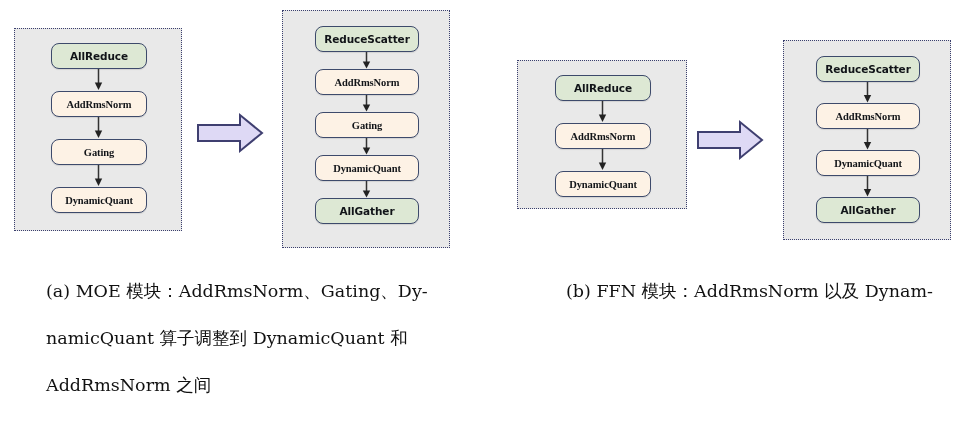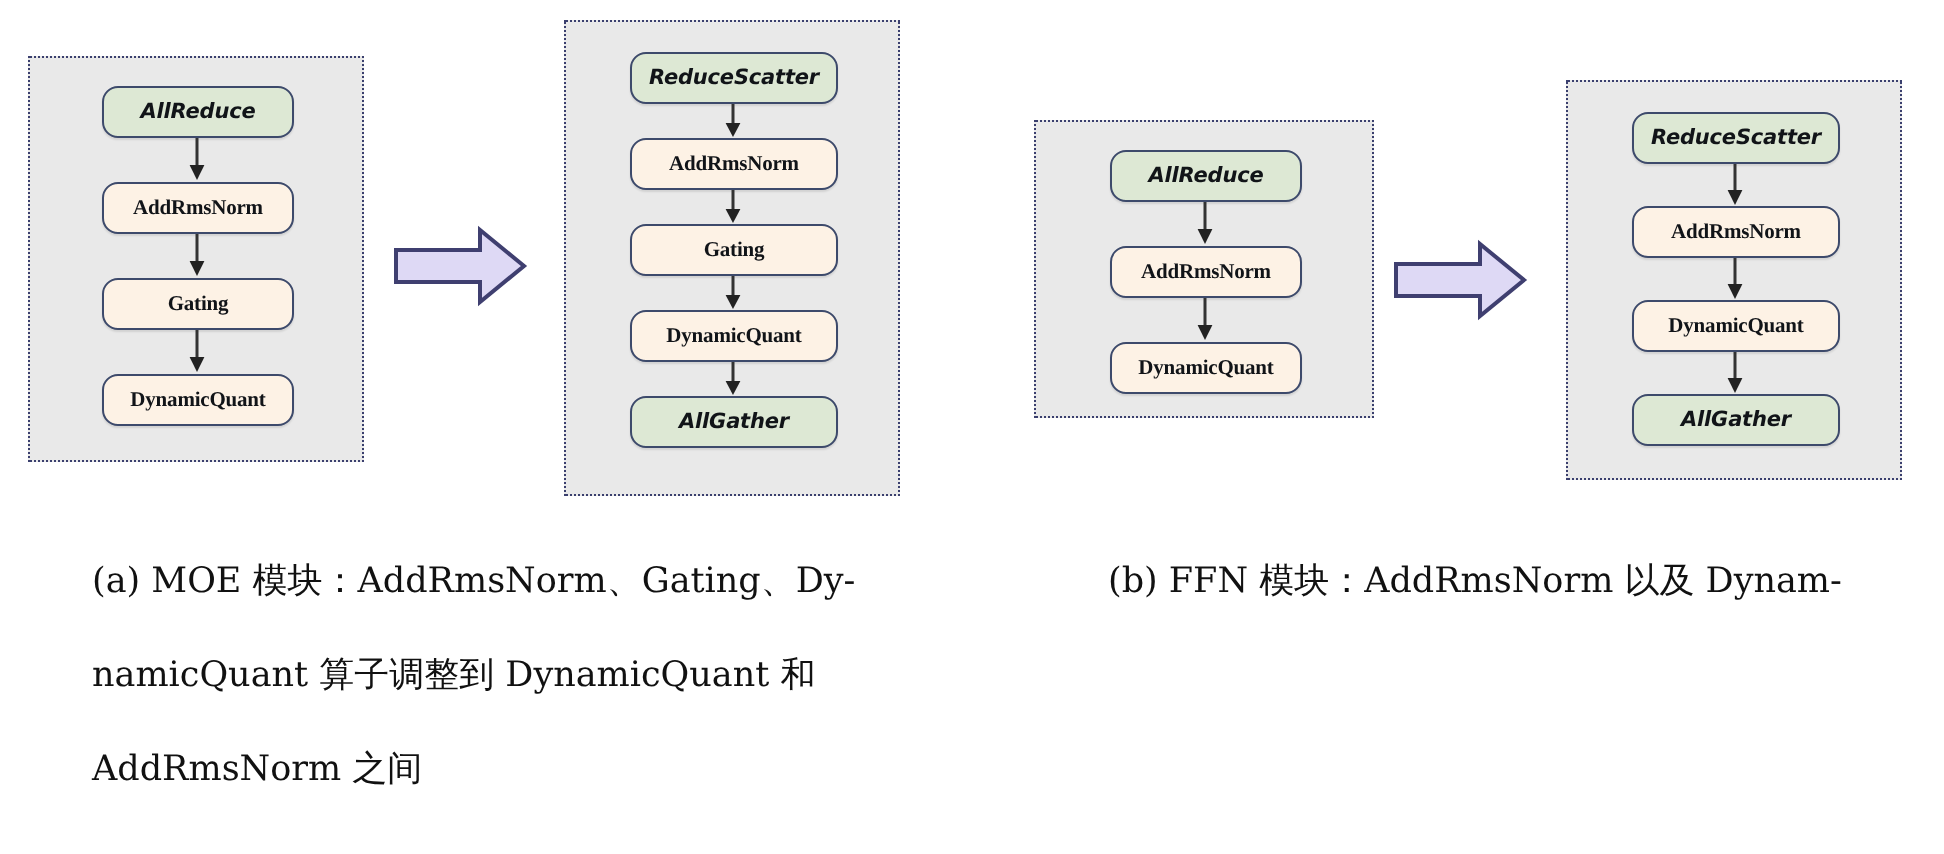--- a/index.html
+++ b/index.html
@@ -60,21 +60,21 @@
     align-items: center;
     justify-content: center;
     font-family: "DejaVu Sans", "Liberation Sans", sans-serif;
     font-size: 10.5px;
     font-weight: 700;
     letter-spacing: -0.1px;
     color: #111418;
     white-space: nowrap;
     box-shadow: 0 1px 1px rgba(0,0,0,0.10);
   }
-  .node.comm  { background: #dde8d4; font-style: italic; }
+  .node.comm  { background: #dde8d4; }
   .node.compute { background: #fdf2e5; font-family: Liberation Serif, serif; }
 
   
   .connector {
     position: absolute;
     width: 11px;
     overflow: visible;
   }
 
   
@@ -197,18 +197,18 @@
           <line x1="5.5" y1="0" x2="5.5" y2="14" stroke="#333" stroke-width="1.5"></line>
           <polygon points="5.5,20.5 1.8,13 9.2,13" fill="#222"></polygon>
         </svg>
         <svg class="connector" style="left:78px; top:135px; height:21px;" width="11" height="21" viewBox="0 0 11 21">
           <line x1="5.5" y1="0" x2="5.5" y2="14" stroke="#333" stroke-width="1.5"></line>
           <polygon points="5.5,20.5 1.8,13 9.2,13" fill="#222"></polygon>
         </svg>
       </div>
     </div>
 
-    <div class="caption" style="left:36px; top:268px;">
+    <div class="caption" style="left:48px; top:268px;">
       <span class="cap-line cn">(b) FFN 模块：AddRmsNorm 以及 Dynam-</span>
     </div>
   </div>
 
 </div>
 
 </body></html>

